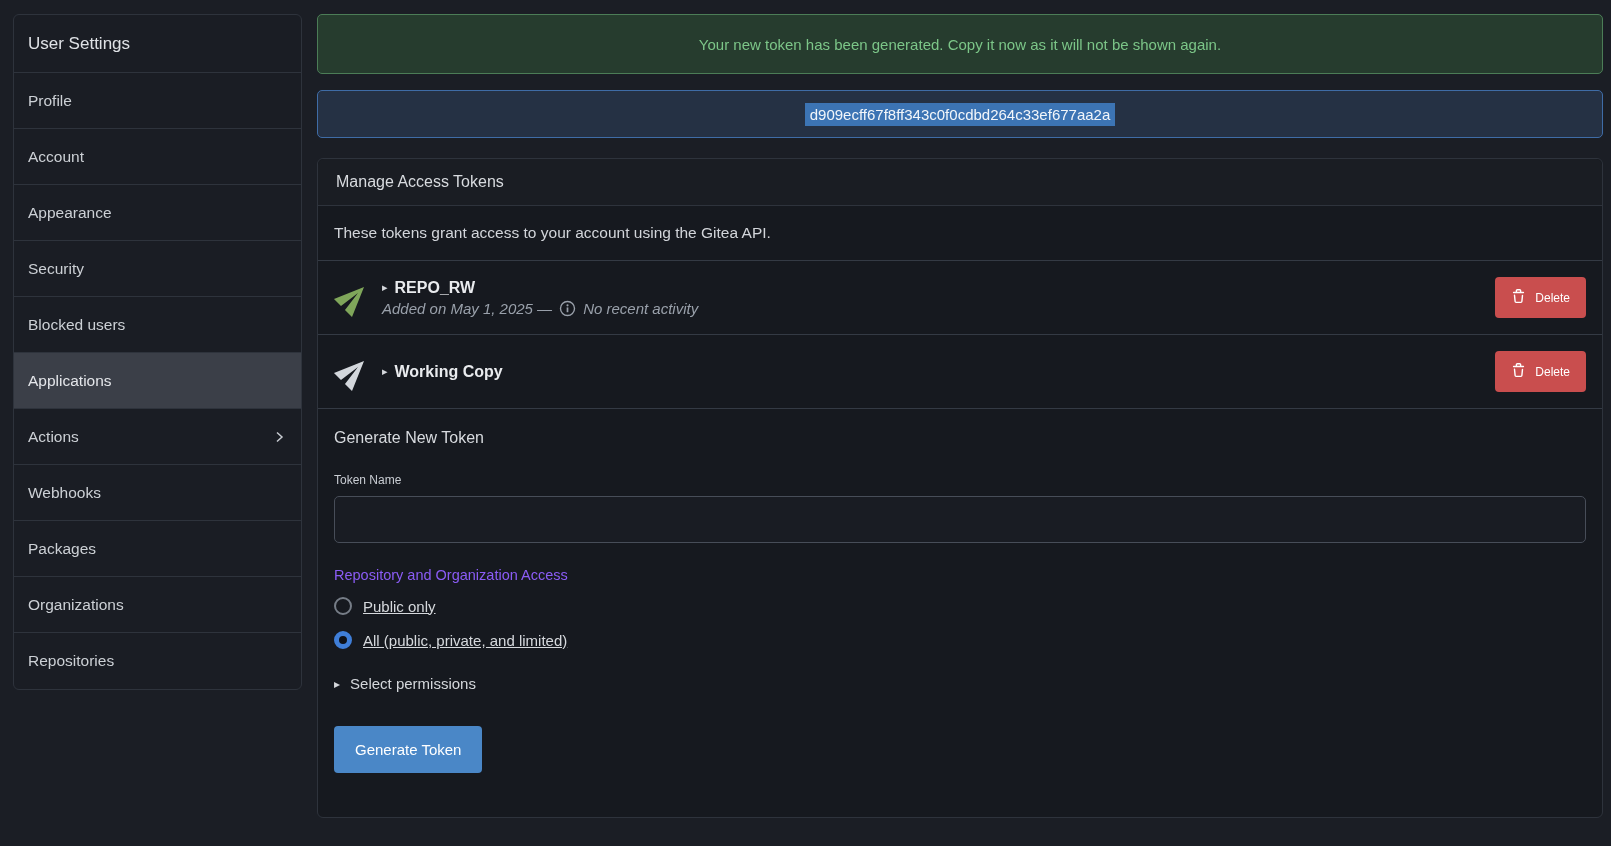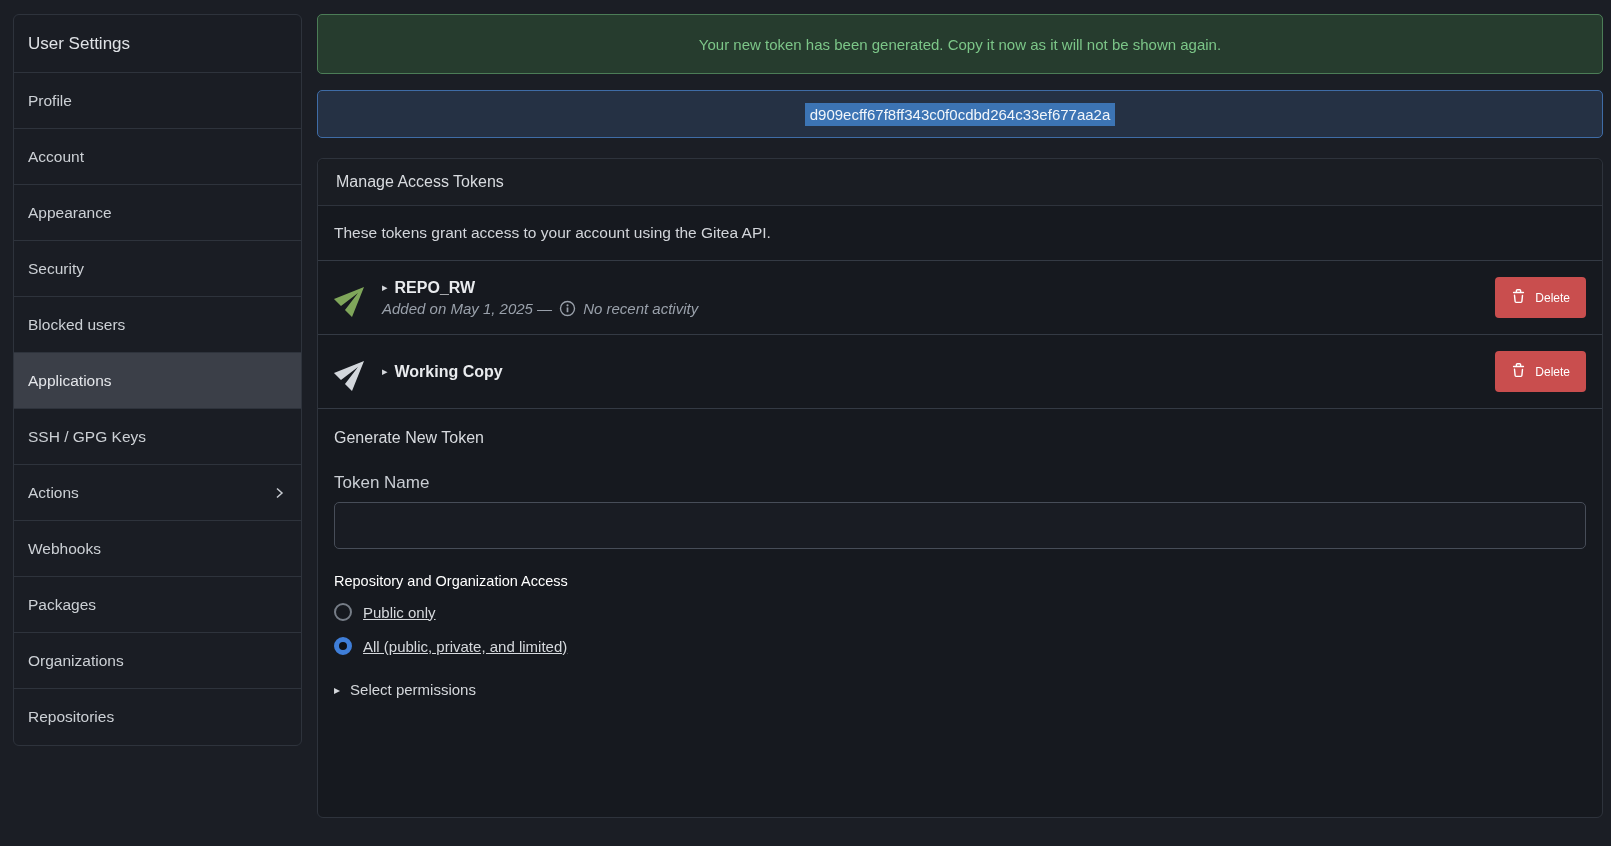--- a/index.html
+++ b/index.html
@@ -78,27 +78,27 @@
   .token-meta svg{display:block;}
   .btn-danger{
     margin-left:auto;height:41px;padding:0 16px;border:none;border-radius:4px;
     background:var(--danger);color:#fff;font-size:12px;
     font-family:"Liberation Sans",sans-serif;
     display:flex;align-items:center;gap:9px;cursor:pointer;
   }
   
   .generate{padding:20px 16px 16px 16px;}
   .gen-heading{font-size:16px;color:#d8dbdf;margin:0 0 26px 0;font-weight:400;}
-  .field-label{display:block;font-size:17px;color:#c9cdd3;margin-bottom:9px;}
+  .field-label{display:block;font-size:12px;color:#c9cdd3;margin-bottom:9px;}
   .text-input{
     width:100%;height:47px;background:#191c23;border:1px solid #474d58;border-radius:5px;
     color:#d6d9dd;font-size:15px;padding:0 12px;outline:none;
     font-family:"Liberation Sans",sans-serif;
   }
-  .access-label{font-size:14.5px;color:#ffffff;margin:24px 0 6px 0;}
+  .access-label{font-size:14.5px;color:#8b5cf6;margin:24px 0 6px 0;}
   .radio-row{display:flex;align-items:center;gap:11px;padding:8px 0;cursor:pointer;text-decoration:underline;}
   .radio{width:18px;height:18px;border-radius:50%;flex-shrink:0;}
   .radio.unchecked{border:2px solid #767d87;background:transparent;}
   .radio.checked{border:5px solid var(--radio-checked);background:#0e1117;}
   .radio-label{font-size:15px;color:#d6d9dd;}
   .select-perms{
     display:flex;align-items:center;gap:10px;margin-top:18px;cursor:pointer;
     font-size:15px;color:#d4d7db;
   }
   .select-perms .tri{font-size:12px;}
@@ -114,21 +114,20 @@
 <div class="layout">
 
   <nav class="sidebar">
     <div class="side-title">User Settings</div>
     <a class="side-item">Profile</a>
     <a class="side-item">Account</a>
     <a class="side-item">Appearance</a>
     <a class="side-item">Security</a>
     <a class="side-item">Blocked users</a>
     <a class="side-item active">Applications</a>
-    <a class="side-item">SSH / GPG Keys</a>
     <a class="side-item">
       <span>Actions</span>
       <span class="chev">
         <svg width="16" height="16" viewBox="0 0 16 16">
             <path d="M6 3.5 11 8l-5 4.5" fill="none" stroke="#c7cbd1" stroke-width="1.5"></path>
           </svg>
       </span>
     </a>
     <a class="side-item">Webhooks</a>
     <a class="side-item">Packages</a>
@@ -220,16 +219,17 @@
         <div class="radio-row">
           <span class="radio checked"></span>
           <span class="radio-label">All (public, private, and limited)</span>
         </div>
 
         <div class="select-perms">
           <span class="tri">▸</span>
           <span>Select permissions</span>
         </div>
 
+        <button class="btn-primary">Generate Token</button>
       </div>
     </section>
   </main>
 </div>
 
 </body></html>

